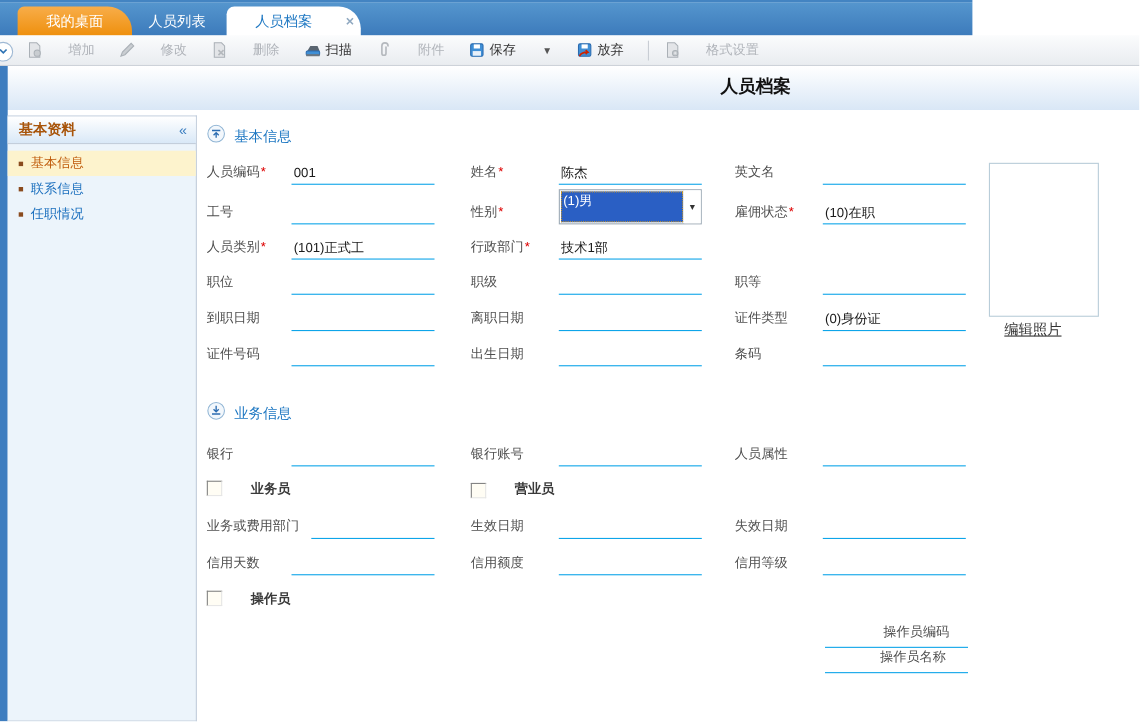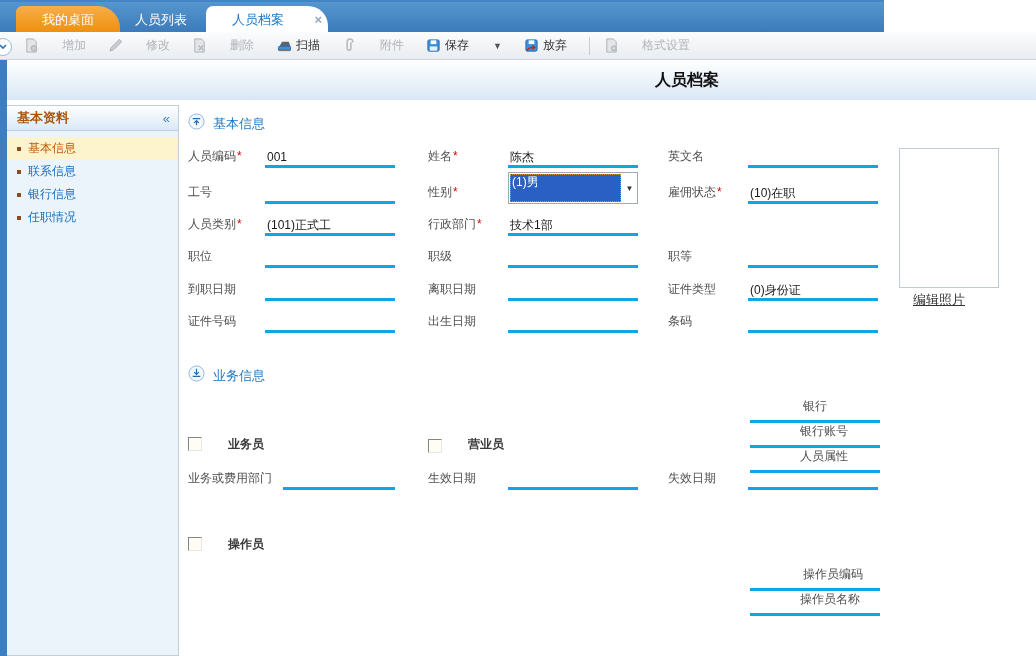--- a/index.html
+++ b/index.html
@@ -50,21 +50,21 @@
   .sb-item.selected{background:#fdf3cd;color:#c05c0c;}
 
   
   .content{position:absolute;left:180px;top:100px;width:856px;height:556px;background:#fff;}
   .sec-header{position:absolute;left:8px;display:flex;align-items:center;gap:8px;}
   .sec-title{font-size:13px;color:#1d77c2;}
   .row{position:absolute;left:8px;width:692px;height:26px;display:flex;align-items:flex-end;}
   .lab{width:77px;font-size:12px;color:#4f4f4f;padding-bottom:3px;white-space:nowrap;}
   .lab2{width:80px;}
   .req{color:#dd0000;margin-left:1px;}
-  .fld{width:130px;border-bottom:3px solid #0ea5e9;font-size:12px;color:#1a1a1a;
+  .fld{width:130px;border-bottom:1px solid #0ea5e9;font-size:12px;color:#1a1a1a;
     padding:0 0 2px 2px;box-sizing:border-box;height:20px;line-height:18px;}
   .fld.noline{border-bottom:none;}
   .g1{width:33px;} .g2{width:30px;}
   .cbrow{height:16px;align-items:center;}
   .cb{width:12px;height:12px;background:#fffdf4;border:1px solid;
     border-color:#848484 #e6e6e6 #e6e6e6 #848484;margin-right:6px;cursor:pointer;}
   .cb-label{font-size:12px;color:#3a3a3a;font-weight:bold;}
   .cellpair{display:flex;align-items:center;gap:20px;}
   .w207{width:207px;} .w210{width:210px;align-items:flex-end;}
 
@@ -208,24 +208,20 @@
       <div class="sb-item selected">
         <span class="bullet"></span>
         <span>基本信息</span>
       </div>
       <div class="sb-item">
         <span class="bullet"></span>
         <span>联系信息</span>
       </div>
       <div class="sb-item">
         <span class="bullet"></span>
-        <span>银行信息</span>
-      </div>
-      <div class="sb-item">
-        <span class="bullet"></span>
         <span>任职情况</span>
       </div>
     </div>
   </div>
 
   <div class="content">
 
     <div class="sec-header" style="top:13px;">
       <span>
         <svg width="17" height="17" viewBox="0 0 18 18">
@@ -313,21 +309,21 @@
     <div class="sec-header" style="top:265px;">
       <span>
         <svg width="17" height="17" viewBox="0 0 18 18">
             <circle cx="9" cy="9" r="8" fill="#f2f7fc" stroke="#8fb4d4"></circle>
             <path d="M5 12h8M9 4v5M6.5 7.5L9 10l2.5-2.5" stroke="#2a6bb0" stroke-width="1.3" fill="none"></path>
           </svg>
       </span>
       <span class="sec-title">业务信息</span>
     </div>
 
-    <div class="row" style="top:298px;flex-direction:column;">
+    <div class="row" style="top:298px;">
       <span class="lab"><span>银行</span></span>
       <div class="fld"></div>
       <span class="g1"></span>
       <span class="lab lab2"><span>银行账号</span></span>
       <div class="fld"></div>
       <span class="g2"></span>
       <span class="lab lab2"><span>人员属性</span></span>
       <div class="fld"></div>
     </div>
 
@@ -347,20 +343,30 @@
       <span class="lab" style="width:95px;"><span>业务或费用部门</span></span>
       <div class="fld" style="width:112px;"></div>
       <span class="g1"></span>
       <span class="lab lab2"><span>生效日期</span></span>
       <div class="fld"></div>
       <span class="g2"></span>
       <span class="lab lab2"><span>失效日期</span></span>
       <div class="fld"></div>
     </div>
 
+    <div class="row" style="top:397px;">
+      <span class="lab"><span>信用天数</span></span>
+      <div class="fld"></div>
+      <span class="g1"></span>
+      <span class="lab lab2"><span>信用额度</span></span>
+      <div class="fld"></div>
+      <span class="g2"></span>
+      <span class="lab lab2"><span>信用等级</span></span>
+      <div class="fld"></div>
+    </div>
 
     <div class="row cbrow" style="top:436px;">
       <div class="cellpair w207">
         <span class="cb"></span>
         <span class="cb-label">操作员</span>
       </div>
     </div>
 
     <div class="row" style="top:466px;flex-direction:column;">
       <span class="lab"><span>操作员编码</span></span>

